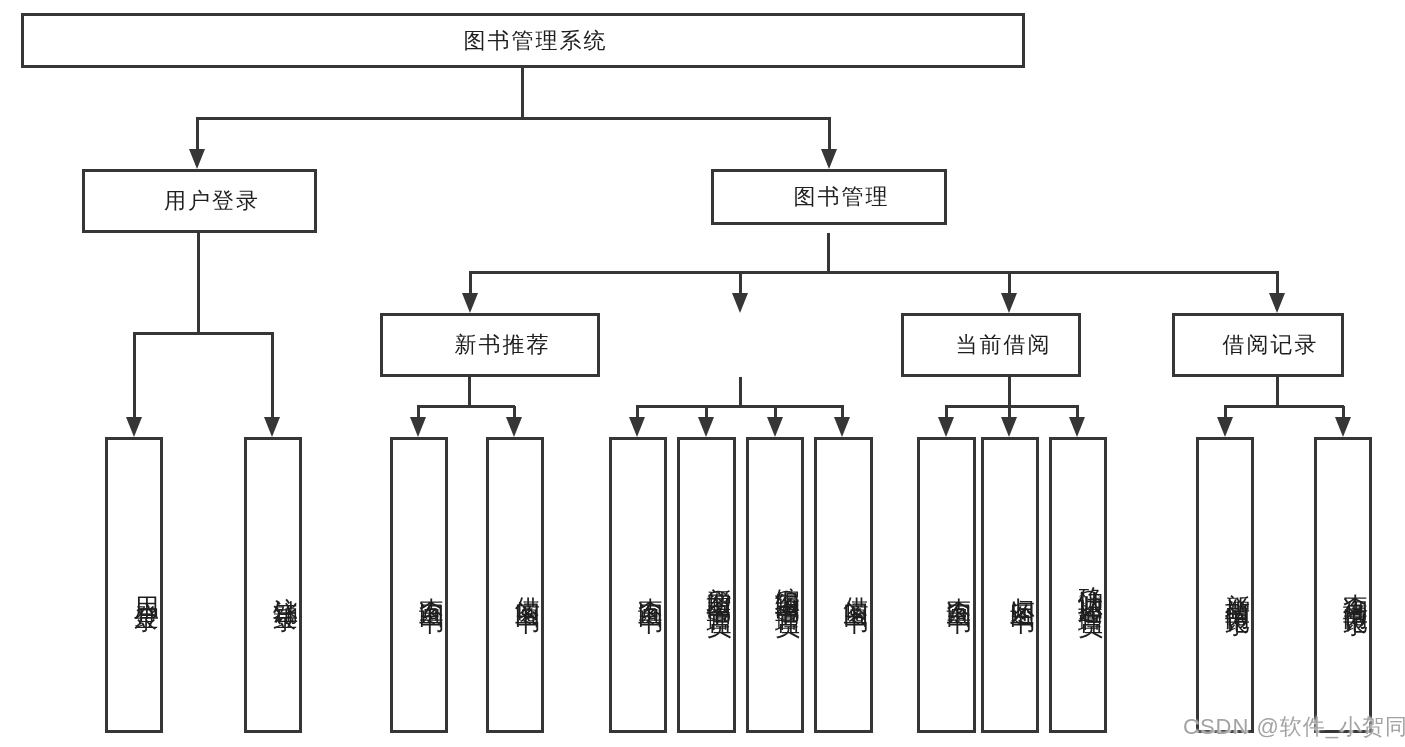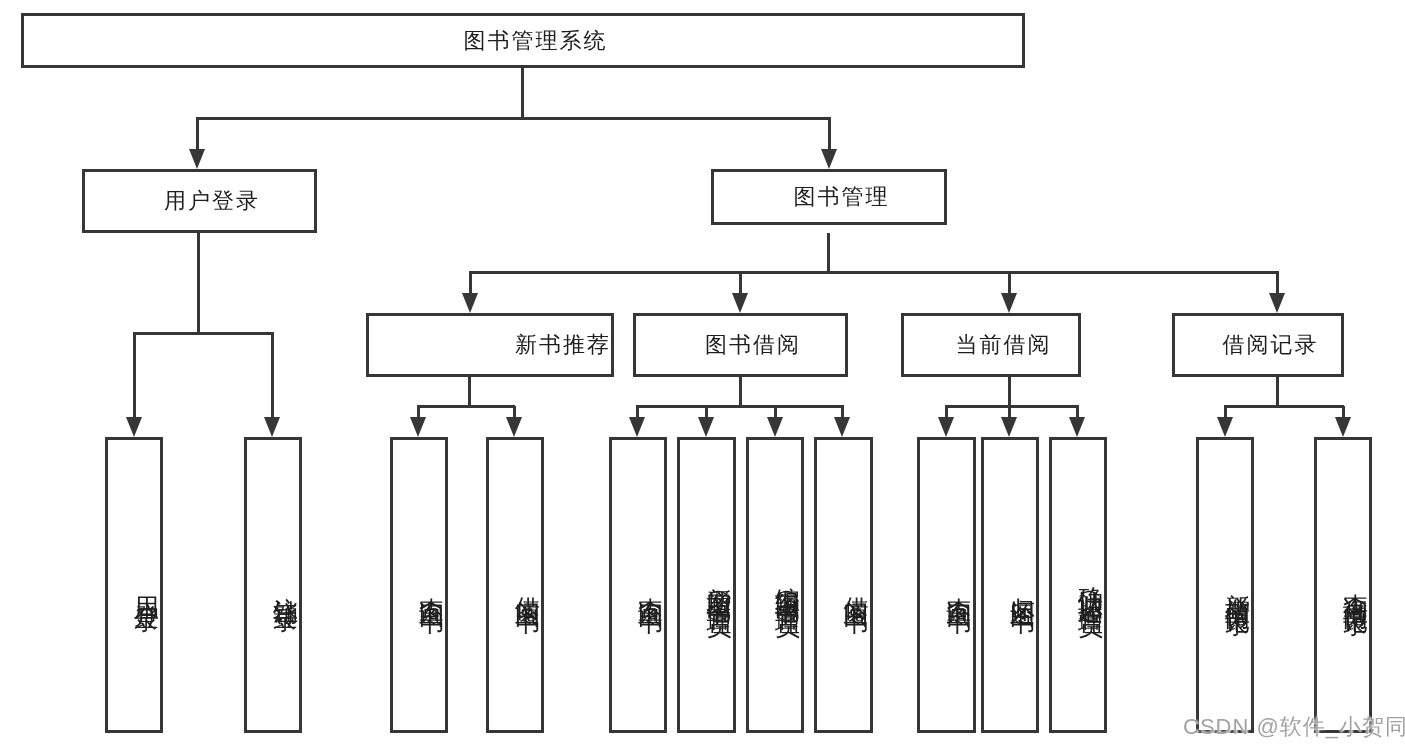--- a/index.html
+++ b/index.html
@@ -37,25 +37,22 @@
     <span class="h-label">图书管理系统</span>
   </div>
 
   <div class="node" style="left:82px;top:169px;width:235px;height:64px;">
     <span class="h-label">用户登录</span>
   </div>
   <div class="node" style="left:711px;top:169px;width:236px;height:56px;">
     <span class="h-label">图书管理</span>
   </div>
 
-  <div class="node" style="left:366px;top:313px;width:248px;height:64px;justify-content:flex-end;">
+  <div class="node" style="left:380px;top:313px;width:220px;height:64px;">
     <span class="h-label">新书推荐</span>
-  </div>
-  <div class="node" style="left:633px;top:313px;width:215px;height:64px;">
-    <span class="h-label">图书借阅</span>
   </div>
   <div class="node" style="left:901px;top:313px;width:180px;height:64px;">
     <span class="h-label">当前借阅</span>
   </div>
   <div class="node" style="left:1172px;top:313px;width:172px;height:64px;">
     <span class="h-label">借阅记录</span>
   </div>
 
   <div class="node" style="left:105px;top:437px;width:58px;height:296px;">
     <span class="v-label">用户登录</span>

